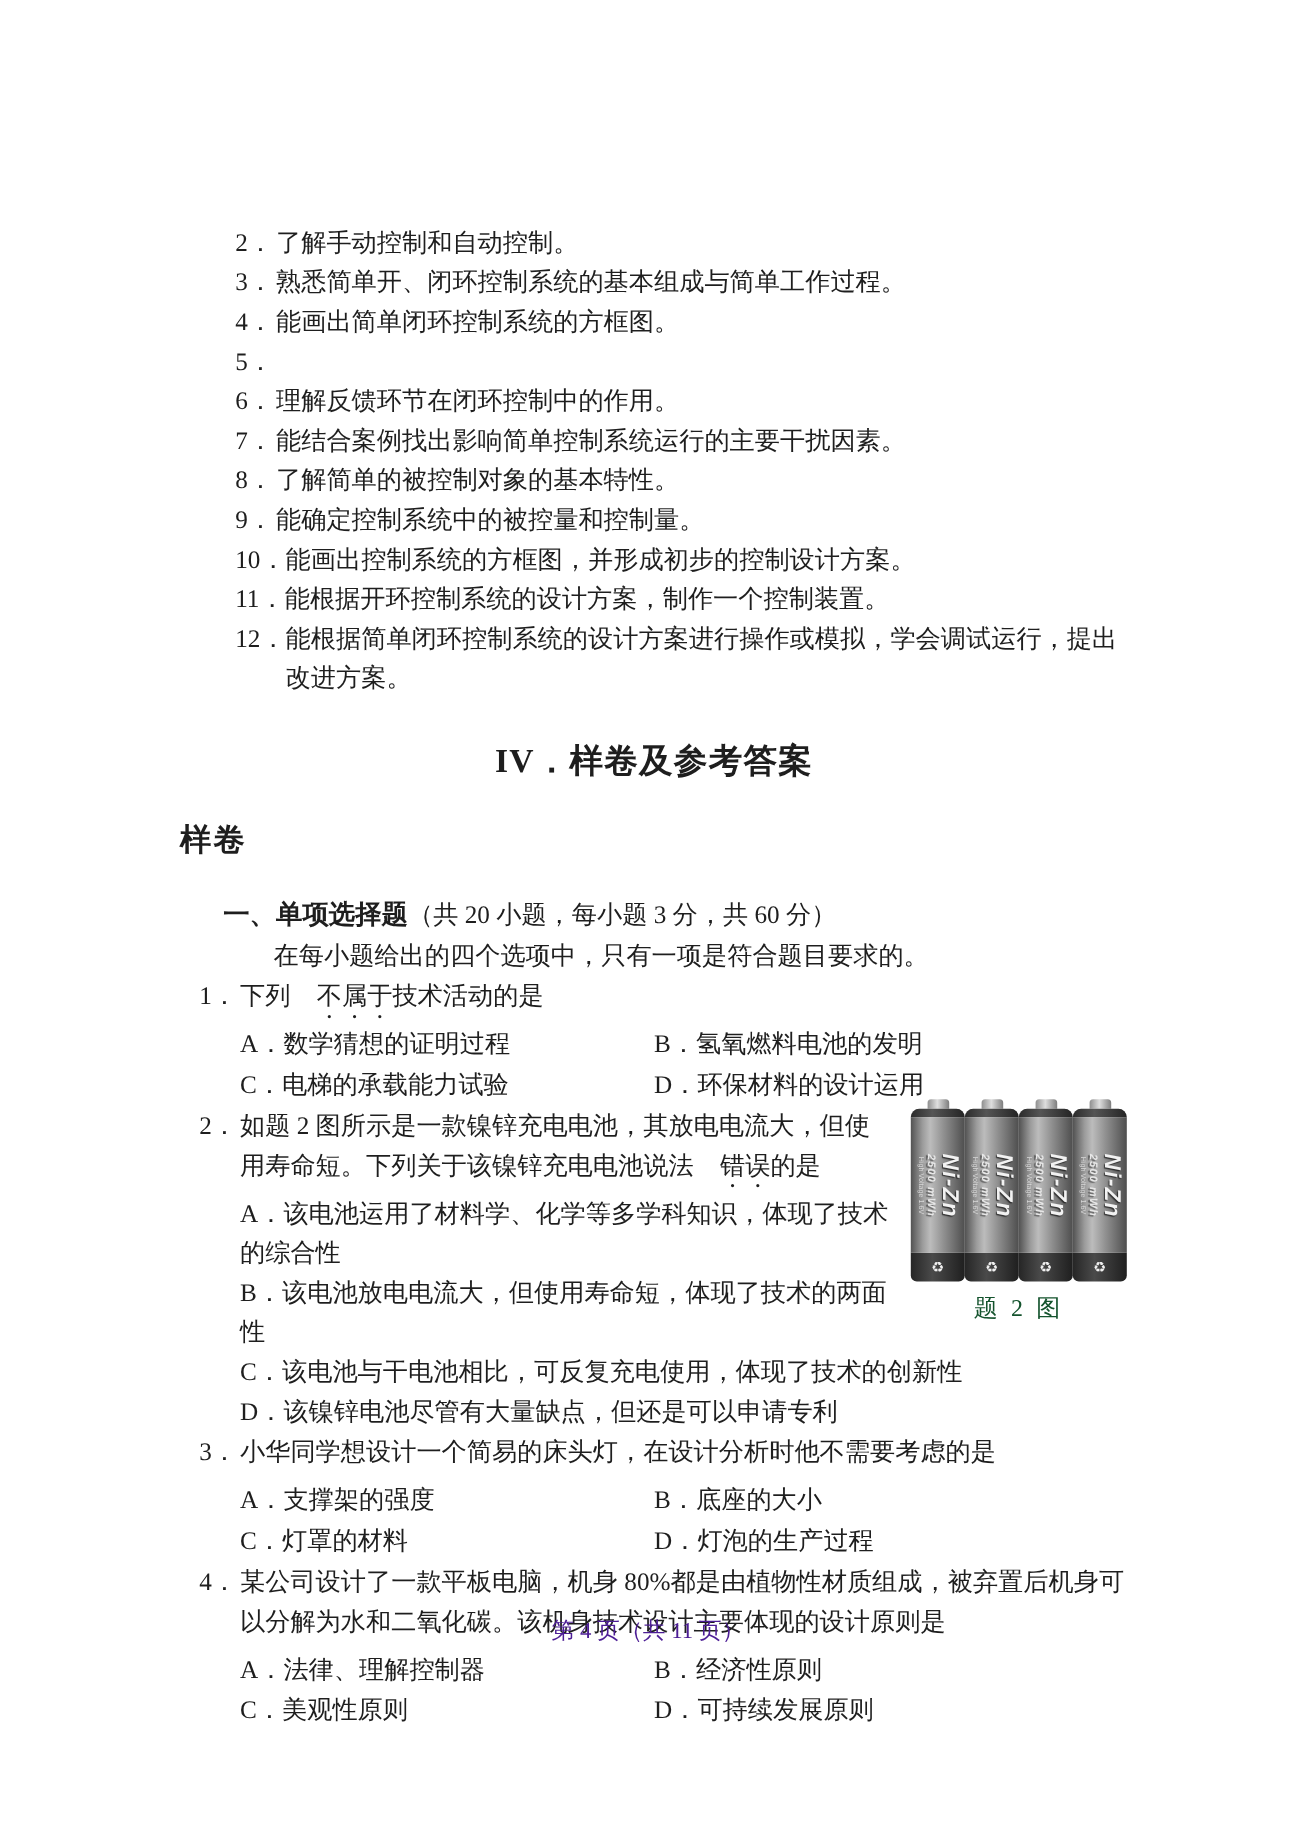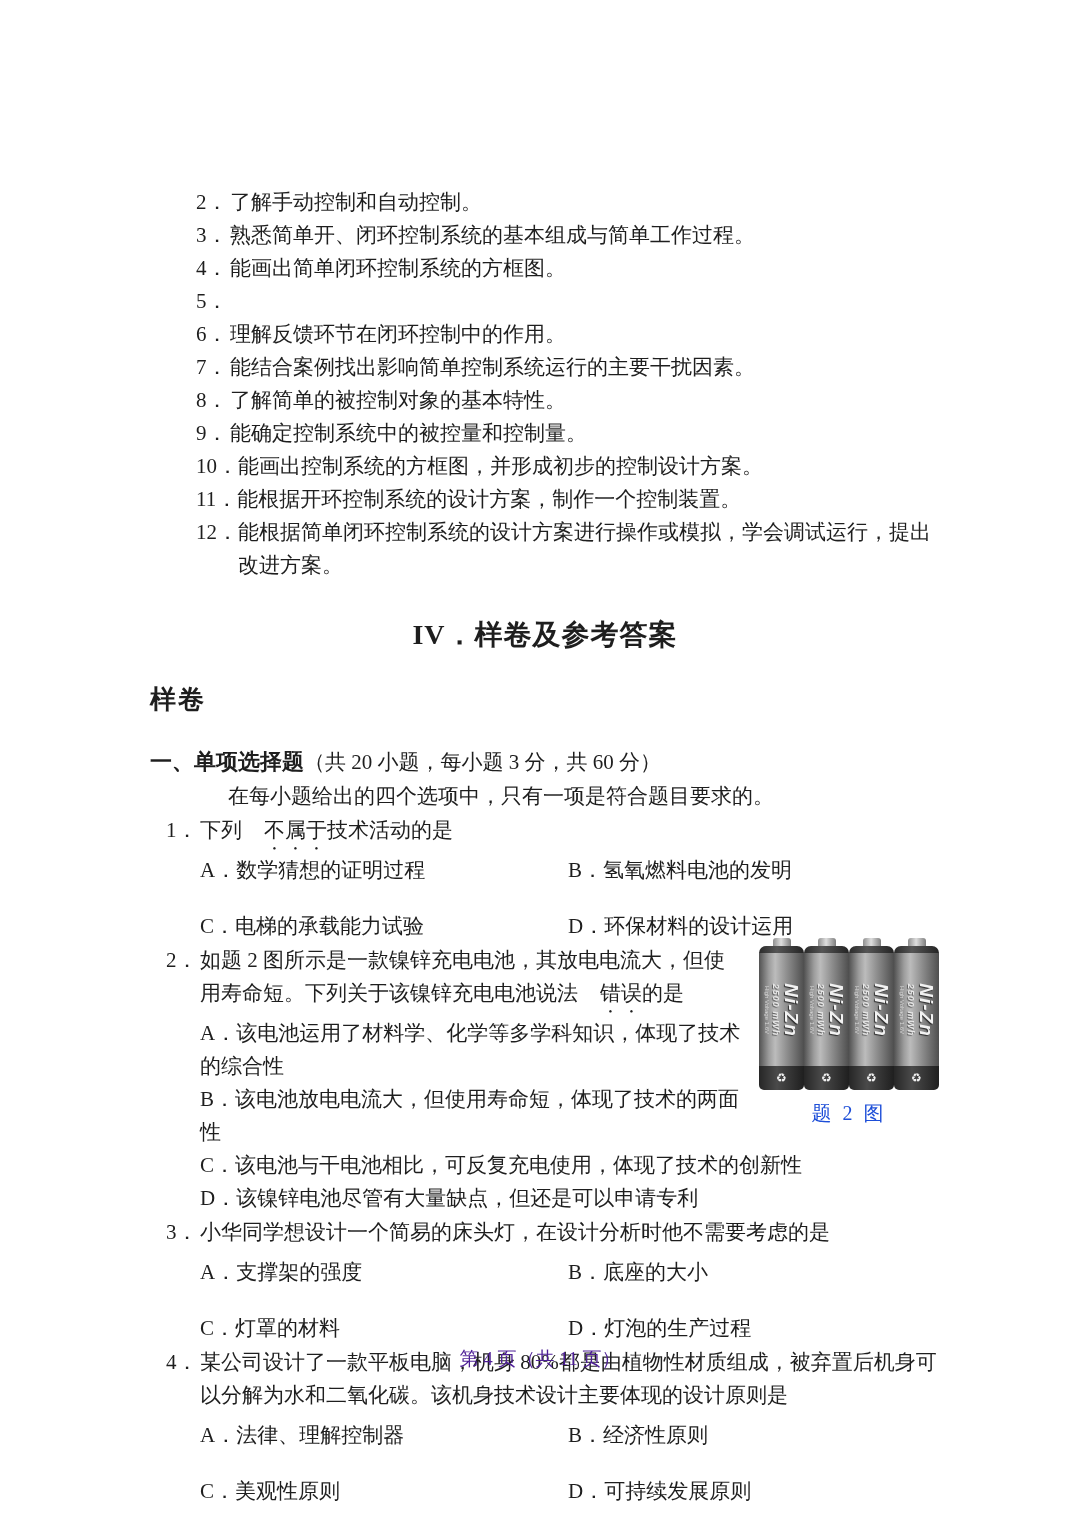--- a/index.html
+++ b/index.html
@@ -17,34 +17,34 @@
   
   .obj { display:flex; line-height:33px; margin-left:46px; }
   .obj .onum { min-width:34px; flex:none; }
 
   
   .h1 { text-align:center; font-weight:bold; font-size:28px; line-height:40px; margin-top:33px; letter-spacing:1px; }
   .h2 { font-weight:bold; font-size:26px; line-height:38px; margin-top:26px; letter-spacing:2px; }
 
   
   .part-title { margin-top:26px; line-height:34px; }
-  .part-title .bold { font-weight:bold; font-size:22px; }
+  .part-title .bold { font-weight:bold; font-size:22px;margin-left:36px; }
   .instruction { margin-left:78px; line-height:34px; }
 
   
   .question { display:flex; margin-left:16px; margin-top:1px; }
   .qnum { width:34px; flex:none; line-height:33px; }
   .qbody { flex:1; line-height:33px; }
   .qbody::after { content:""; display:block; clear:both; }
   .stem { line-height:33px; }
   .emph {
     -webkit-text-emphasis:filled dot; -webkit-text-emphasis-position:under right;
     text-emphasis:filled dot; text-emphasis-position:under right;margin-left:22px;
   }
-  .opts2 { display:grid; grid-template-columns:345px auto; row-gap:1px;gap:23px; }
+  .opts2 { display:grid; grid-template-columns:345px auto; row-gap:1px; }
   .opt { line-height:33px; }
   .opts1 .opt { display:block; }
 
   
   .figure { float:right; width:182px; margin:-6px 0 4px 14px; text-align:center; }
   .batteries { display:flex; height:152px; justify-content:center; }
   .battery { width:45px; height:152px; display:flex; flex-direction:column; position:relative; }
   .bterm { width:18px; height:8px; margin:0 auto; border-radius:3px 3px 0 0;
            background:linear-gradient(90deg,#8f8f8f,#dedede 45%,#7d7d7d); flex:none; }
   .bcapring { height:7px; background:linear-gradient(90deg,#2b2b2b,#555 40%,#242424); border-radius:7px 7px 0 0; flex:none; }
@@ -57,21 +57,21 @@
   .bbrand { font-family:"Liberation Sans","DejaVu Sans",sans-serif; font-style:italic; font-weight:bold;
             font-size:19px; line-height:20px; color:#f2f2f2; letter-spacing:1px;
             text-shadow:1px 1px 1px rgba(0,0,0,.65); }
   .bcapacity { font-family:"Liberation Sans","DejaVu Sans",sans-serif; font-style:italic; font-weight:bold;
                font-size:9px; line-height:10px; color:#e8e8e8; letter-spacing:1px;
                text-shadow:1px 1px 1px rgba(0,0,0,.5); }
   .bvolt { font-family:"Liberation Sans","DejaVu Sans",sans-serif; font-size:6px; line-height:8px; color:#d8d8d8; }
   .bfoot { height:24px; flex:none; display:flex; align-items:center; justify-content:center;
            background:linear-gradient(90deg,#262626,#4a4a4a 40%,#1f1f1f); border-radius:0 0 5px 5px; }
   .brecycle { font-family:"DejaVu Sans",sans-serif; font-size:12px; color:#f0f0f0; line-height:12px; }
-  .figcaption { margin-top:7px; font-size:20px; letter-spacing:3px; color:#1d4ed8; }
+  .figcaption { margin-top:7px; font-size:20px; letter-spacing:3px; color:#14532d; }
 
   
   .footer { position:absolute; left:0; right:0; top:1346px; text-align:center; font-size:19px; color:#4c1d95; }
 </style>
 </head>
 <body>
 
 <div class="page">
   <div class="content">
 

